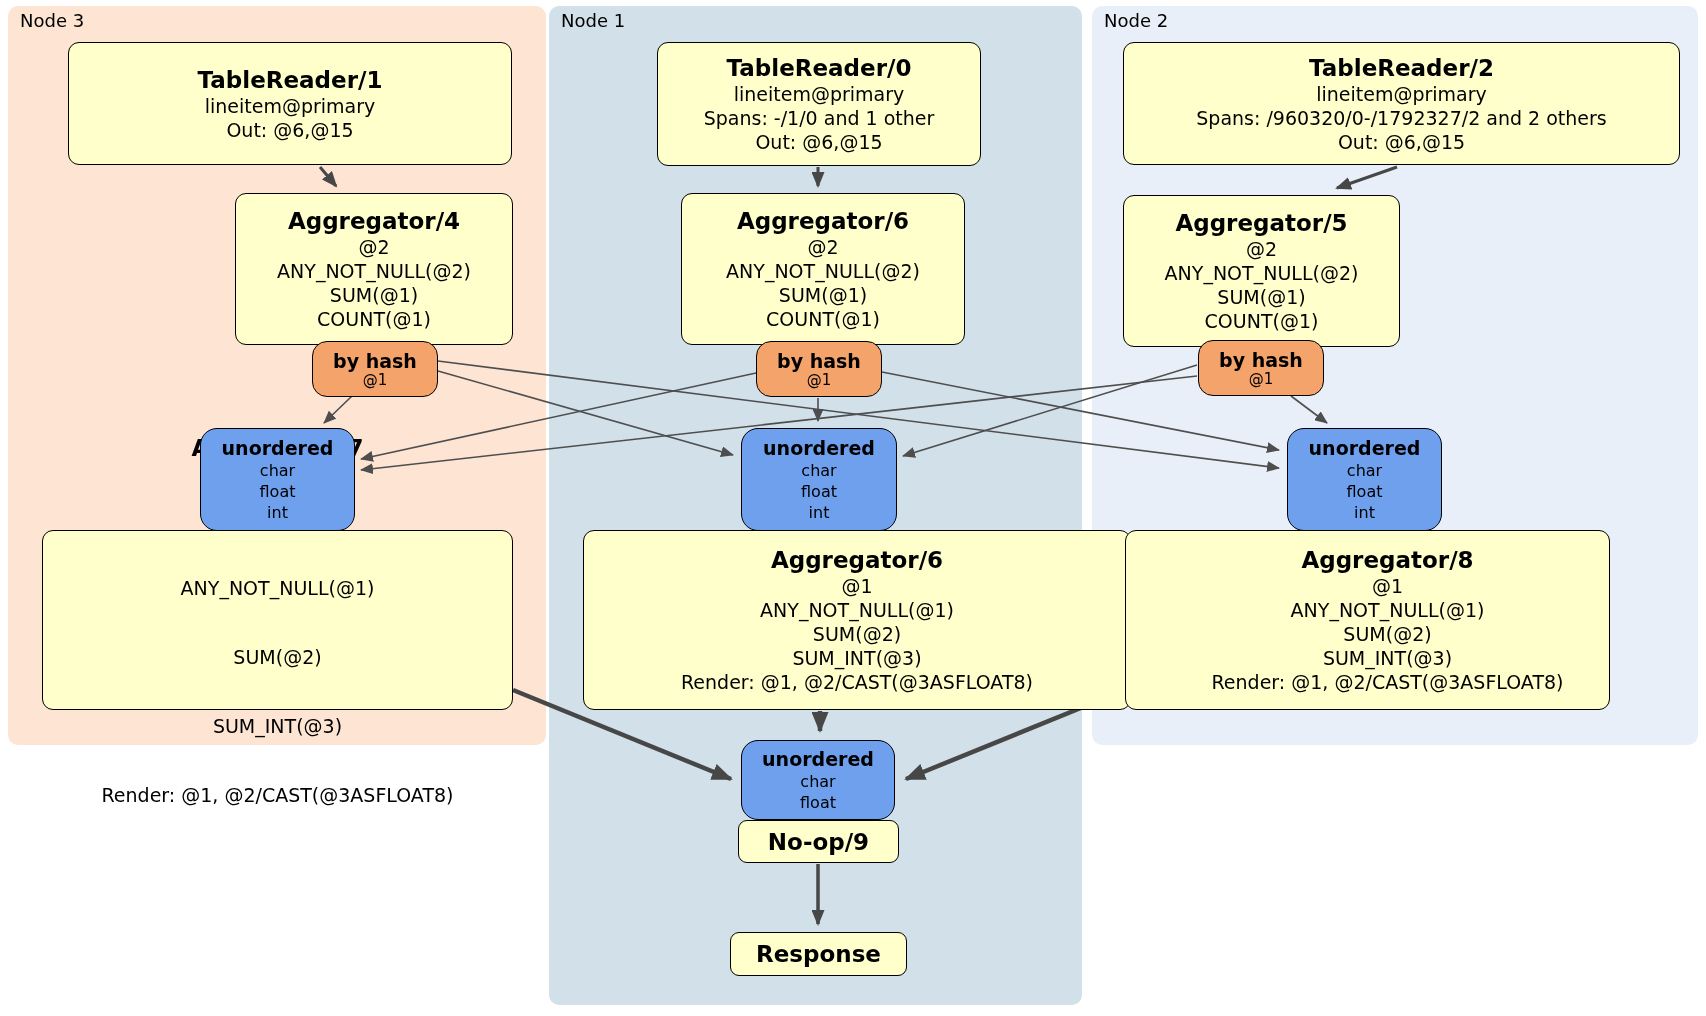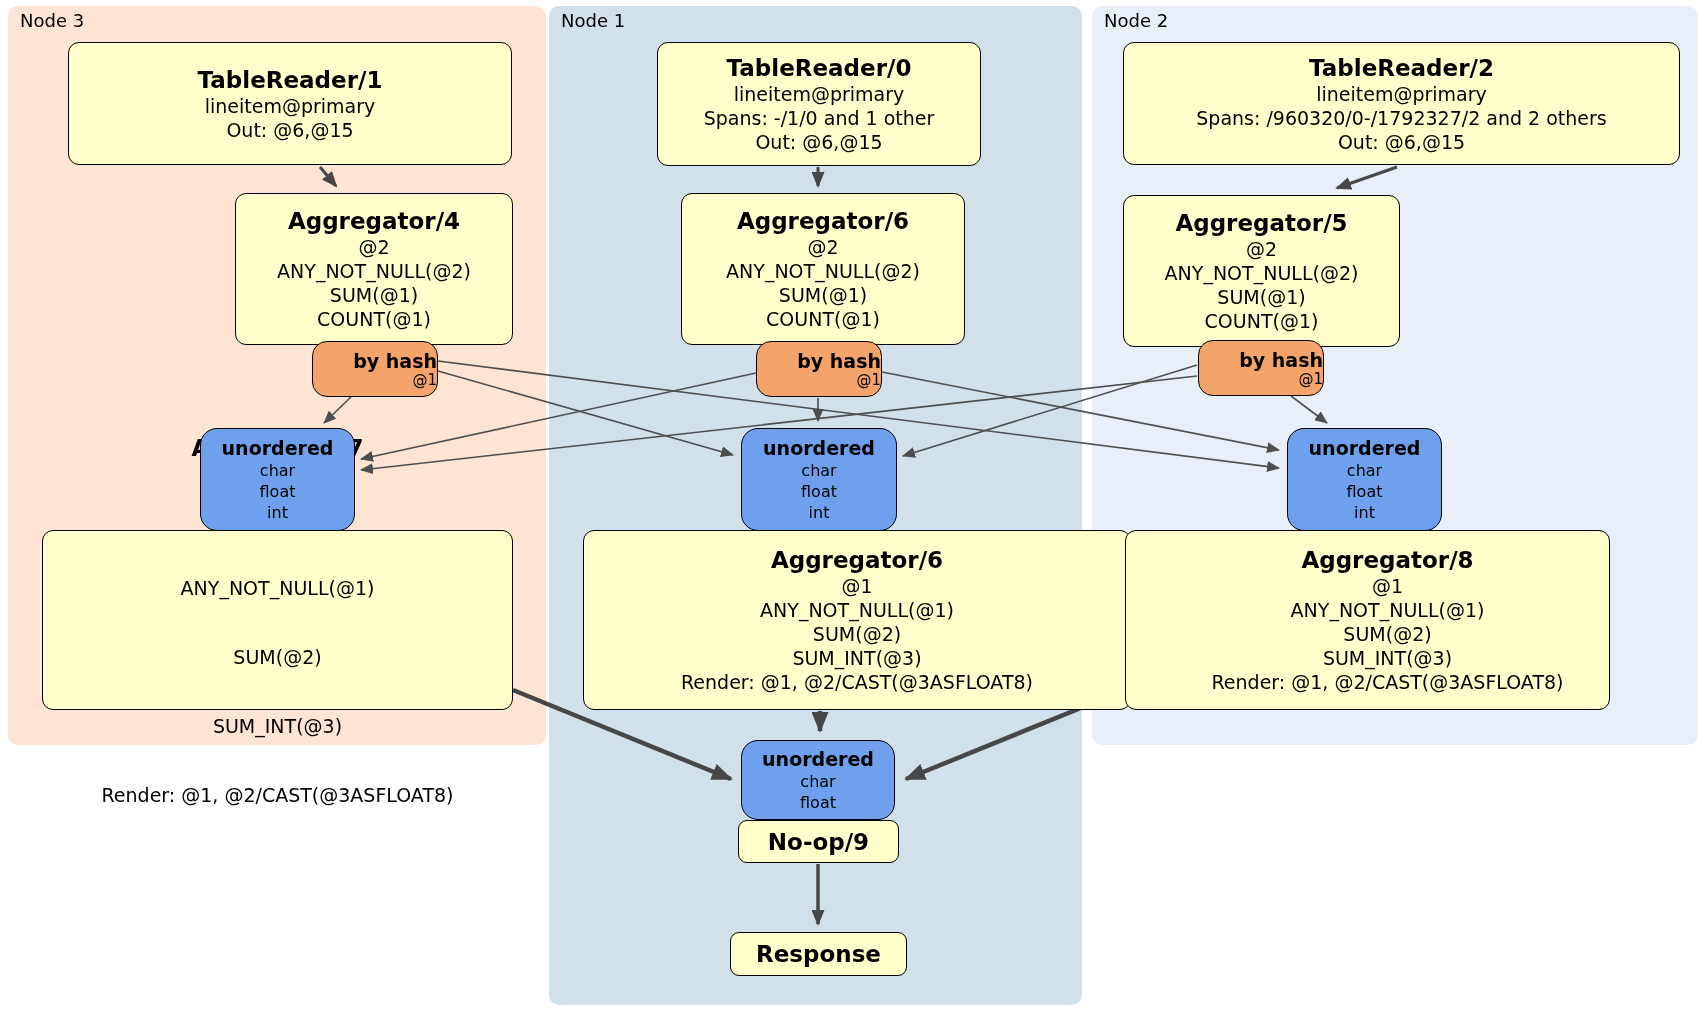--- a/index.html
+++ b/index.html
@@ -8,21 +8,21 @@
   .nodepanel{position:absolute;border-radius:10px;z-index:1;}
   .nodelabel{position:absolute;font-size:18px;z-index:2;color:#000;}
   svg.edges{position:absolute;left:0;top:0;z-index:2;pointer-events:none;}
   .proc{position:absolute;background:#ffffcc;border:1.5px solid #000;border-radius:11px;
         display:flex;flex-direction:column;align-items:center;justify-content:center;
         box-sizing:border-box;z-index:3;text-align:center;}
   .proc .t{font-weight:bold;font-size:23px;line-height:28px;white-space:nowrap;}
   .proc .l{font-size:19px;line-height:24px;white-space:nowrap;}
   .proc .t2{font-weight:bold;font-size:23px;line-height:26px;white-space:nowrap;}
   .router{position:absolute;background:#f4a46b;border:1.5px solid #000;border-radius:15px;
-          display:flex;flex-direction:column;align-items:flex-end;justify-content:center;
+          display:flex;flex-direction:column;align-items:center;justify-content:center;
           box-sizing:border-box;z-index:4;text-align:center;}
   .router .rl{font-weight:bold;font-size:19px;line-height:22px;}
   .router .rk{font-size:15px;line-height:17px;}
   .stream{position:absolute;background:#6fa0ee;border:1.5px solid #000;border-radius:17px;
           display:flex;flex-direction:column;align-items:center;justify-content:center;
           box-sizing:border-box;z-index:4;text-align:center;}
   .stream .sl{font-weight:bold;font-size:19px;line-height:24px;}
   .stream .sc{font-size:16px;line-height:21px;}
 </style>
 </head>

